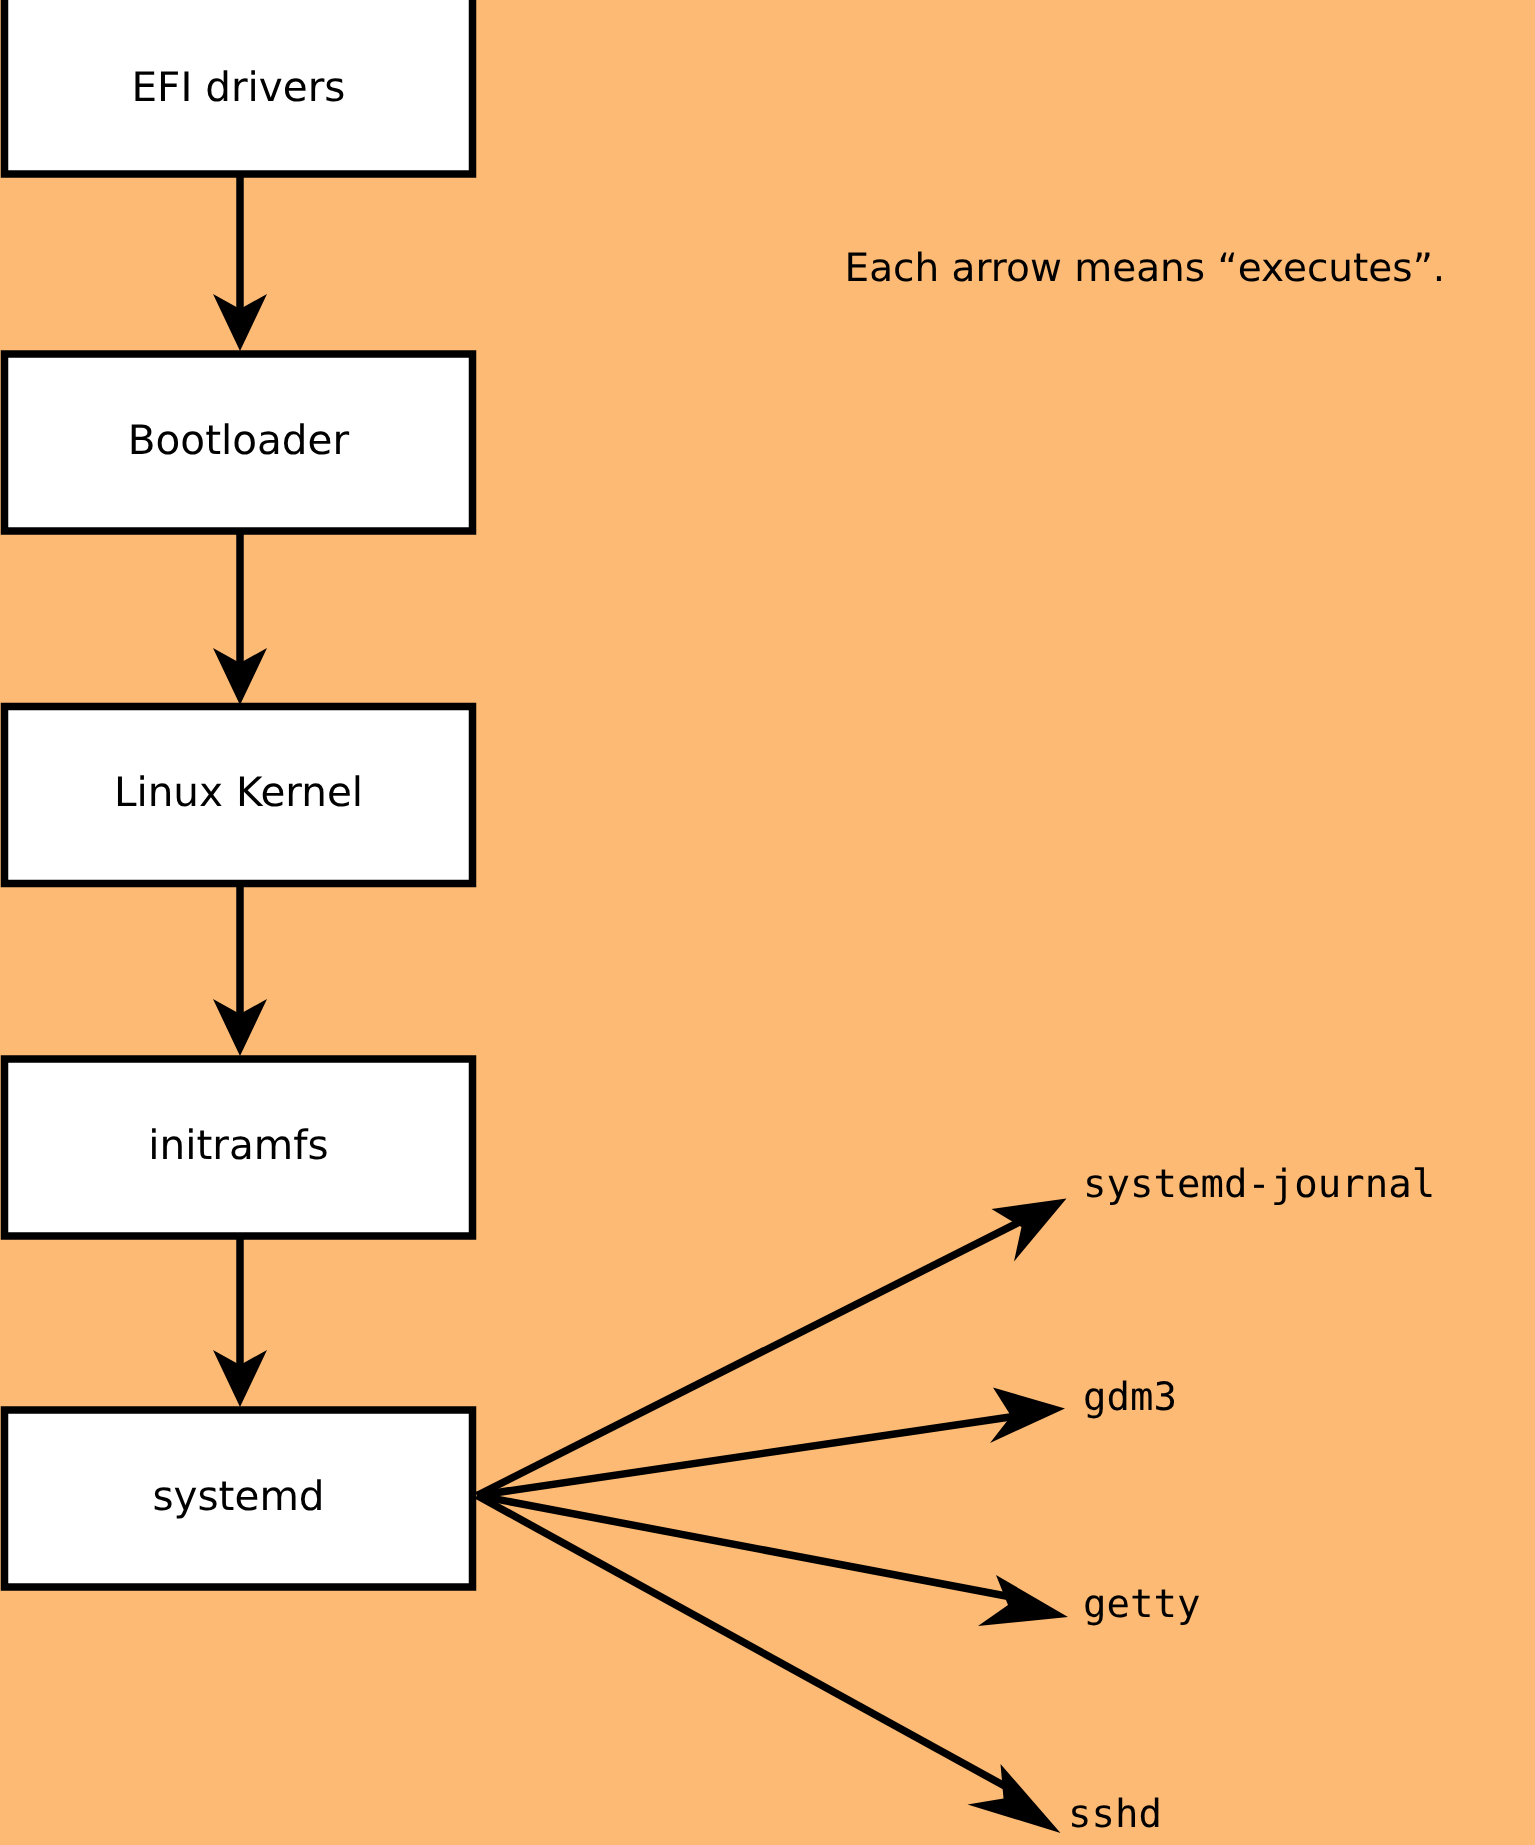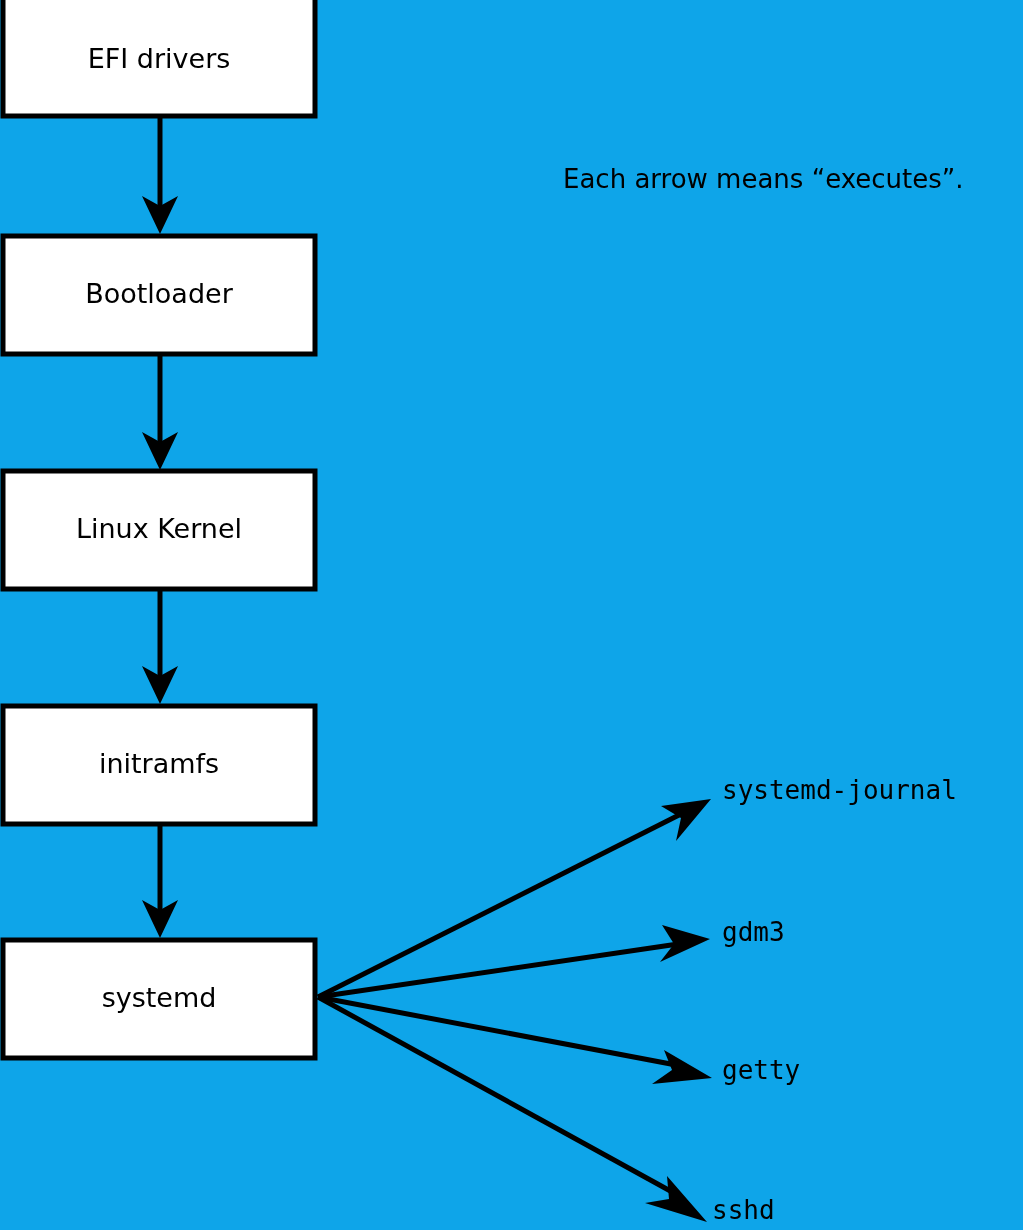--- a/index.html
+++ b/index.html
@@ -11,21 +11,21 @@
   body {
     width: 1023px;
     height: 1230px;
     overflow: hidden;
     font-family: "DejaVu Sans", sans-serif;
   }
   #diagram-root {
     position: relative;
     width: 1023px;
     height: 1230px;
-    background: #0ea5e9;
+    background: #fdba74;
   }
   #diagram-svg {
     position: absolute;
     top: 0;
     left: 0;
     width: 1023px;
     height: 1230px;
     display: block;
   }
   .box-rect {

